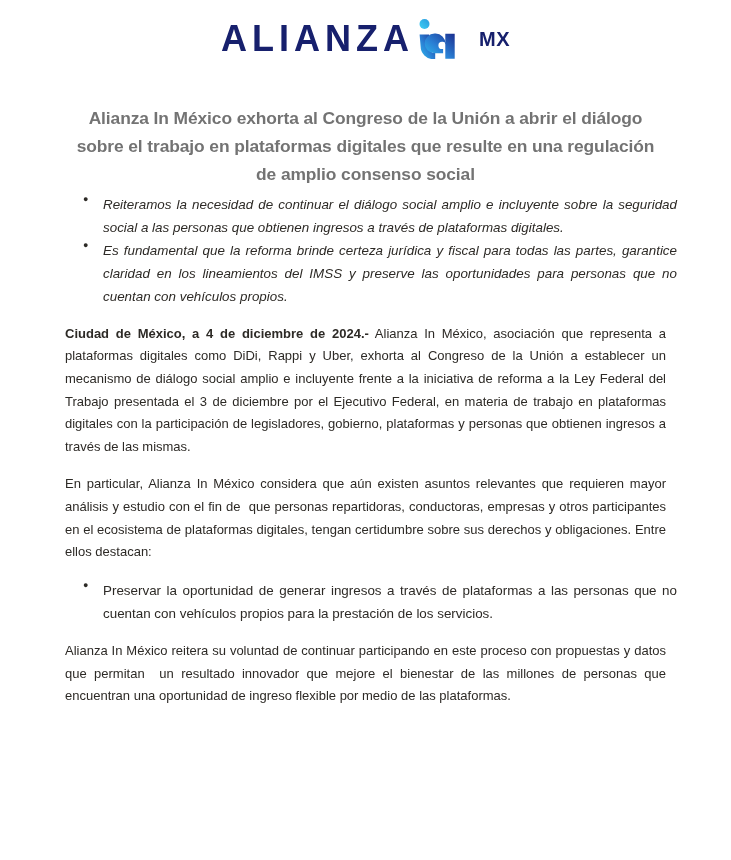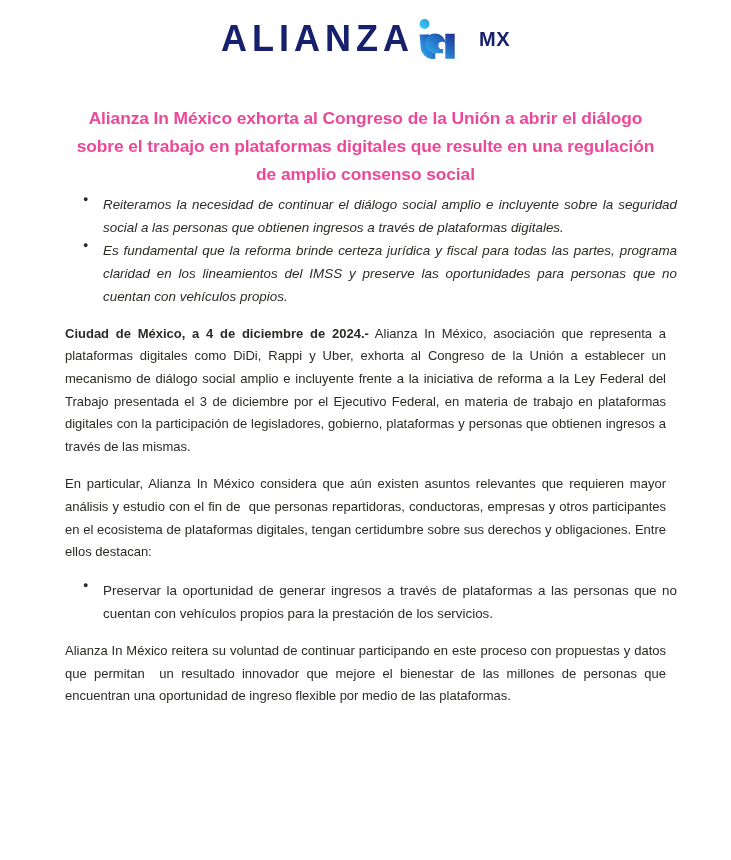--- a/index.html
+++ b/index.html
@@ -59,21 +59,21 @@
     margin-left: 5px;
   }
 
   
   .headline {
     margin: 26px 16px 0 16px;
     text-align: center;
     font-size: 17.4px;
     font-weight: bold;
     line-height: 1.62;
-    color: #ec4899;
+    color: #737373;
     letter-spacing: -0.1px;
   }
 
   
   ul.bullets {
     margin: 4px;
     padding: 0;
     list-style: none;
   }
   ul.bullets li {
@@ -149,21 +149,21 @@
         </svg>
       </span>
       <span class="logo-mx">MX</span>
     </div>
   </div>
 
   <h1 class="headline">Alianza In México exhorta al Congreso de la Unión a abrir el diálogo sobre el trabajo en plataformas digitales que resulte en una regulación de amplio consenso social</h1>
 
   <ul class="bullets list-italic">
     <li>Reiteramos la necesidad de continuar el diálogo social amplio e incluyente sobre la seguridad social a las personas que obtienen ingresos a través de plataformas digitales.</li>
-    <li>Es fundamental que la reforma brinde certeza jurídica y fiscal para todas las partes, programa claridad en los lineamientos del IMSS y preserve las oportunidades para personas que no cuentan con vehículos propios.</li>
+    <li>Es fundamental que la reforma brinde certeza jurídica y fiscal para todas las partes, garantice claridad en los lineamientos del IMSS y preserve las oportunidades para personas que no cuentan con vehículos propios.</li>
   </ul>
 
   <p class="body para-dateline">
     <span class="bold">Ciudad de México, a 4 de diciembre de 2024.-</span><span class="nowrap-pre"> Alianza In México, asociación que representa a plataformas digitales como DiDi, Rappi y Uber, exhorta al Congreso de la Unión a establecer un mecanismo de diálogo social amplio e incluyente frente a la iniciativa de reforma a la Ley Federal del Trabajo presentada el 3 de diciembre por el Ejecutivo Federal, en materia de trabajo en plataformas digitales con la participación de legisladores, gobierno, plataformas y personas que obtienen ingresos a través de las mismas.</span>
   </p>
 
   <p class="body para-second nowrap-pre">En particular, Alianza In México considera que aún existen asuntos relevantes que requieren mayor análisis y estudio con el fin de  que personas repartidoras, conductoras, empresas y otros participantes en el ecosistema de plataformas digitales, tengan certidumbre sobre sus derechos y obligaciones. Entre ellos destacan:</p>
 
   <ul class="bullets list-plain">
     <li>Preservar la oportunidad de generar ingresos a través de plataformas a las personas que no cuentan con vehículos propios para la prestación de los servicios.</li>

